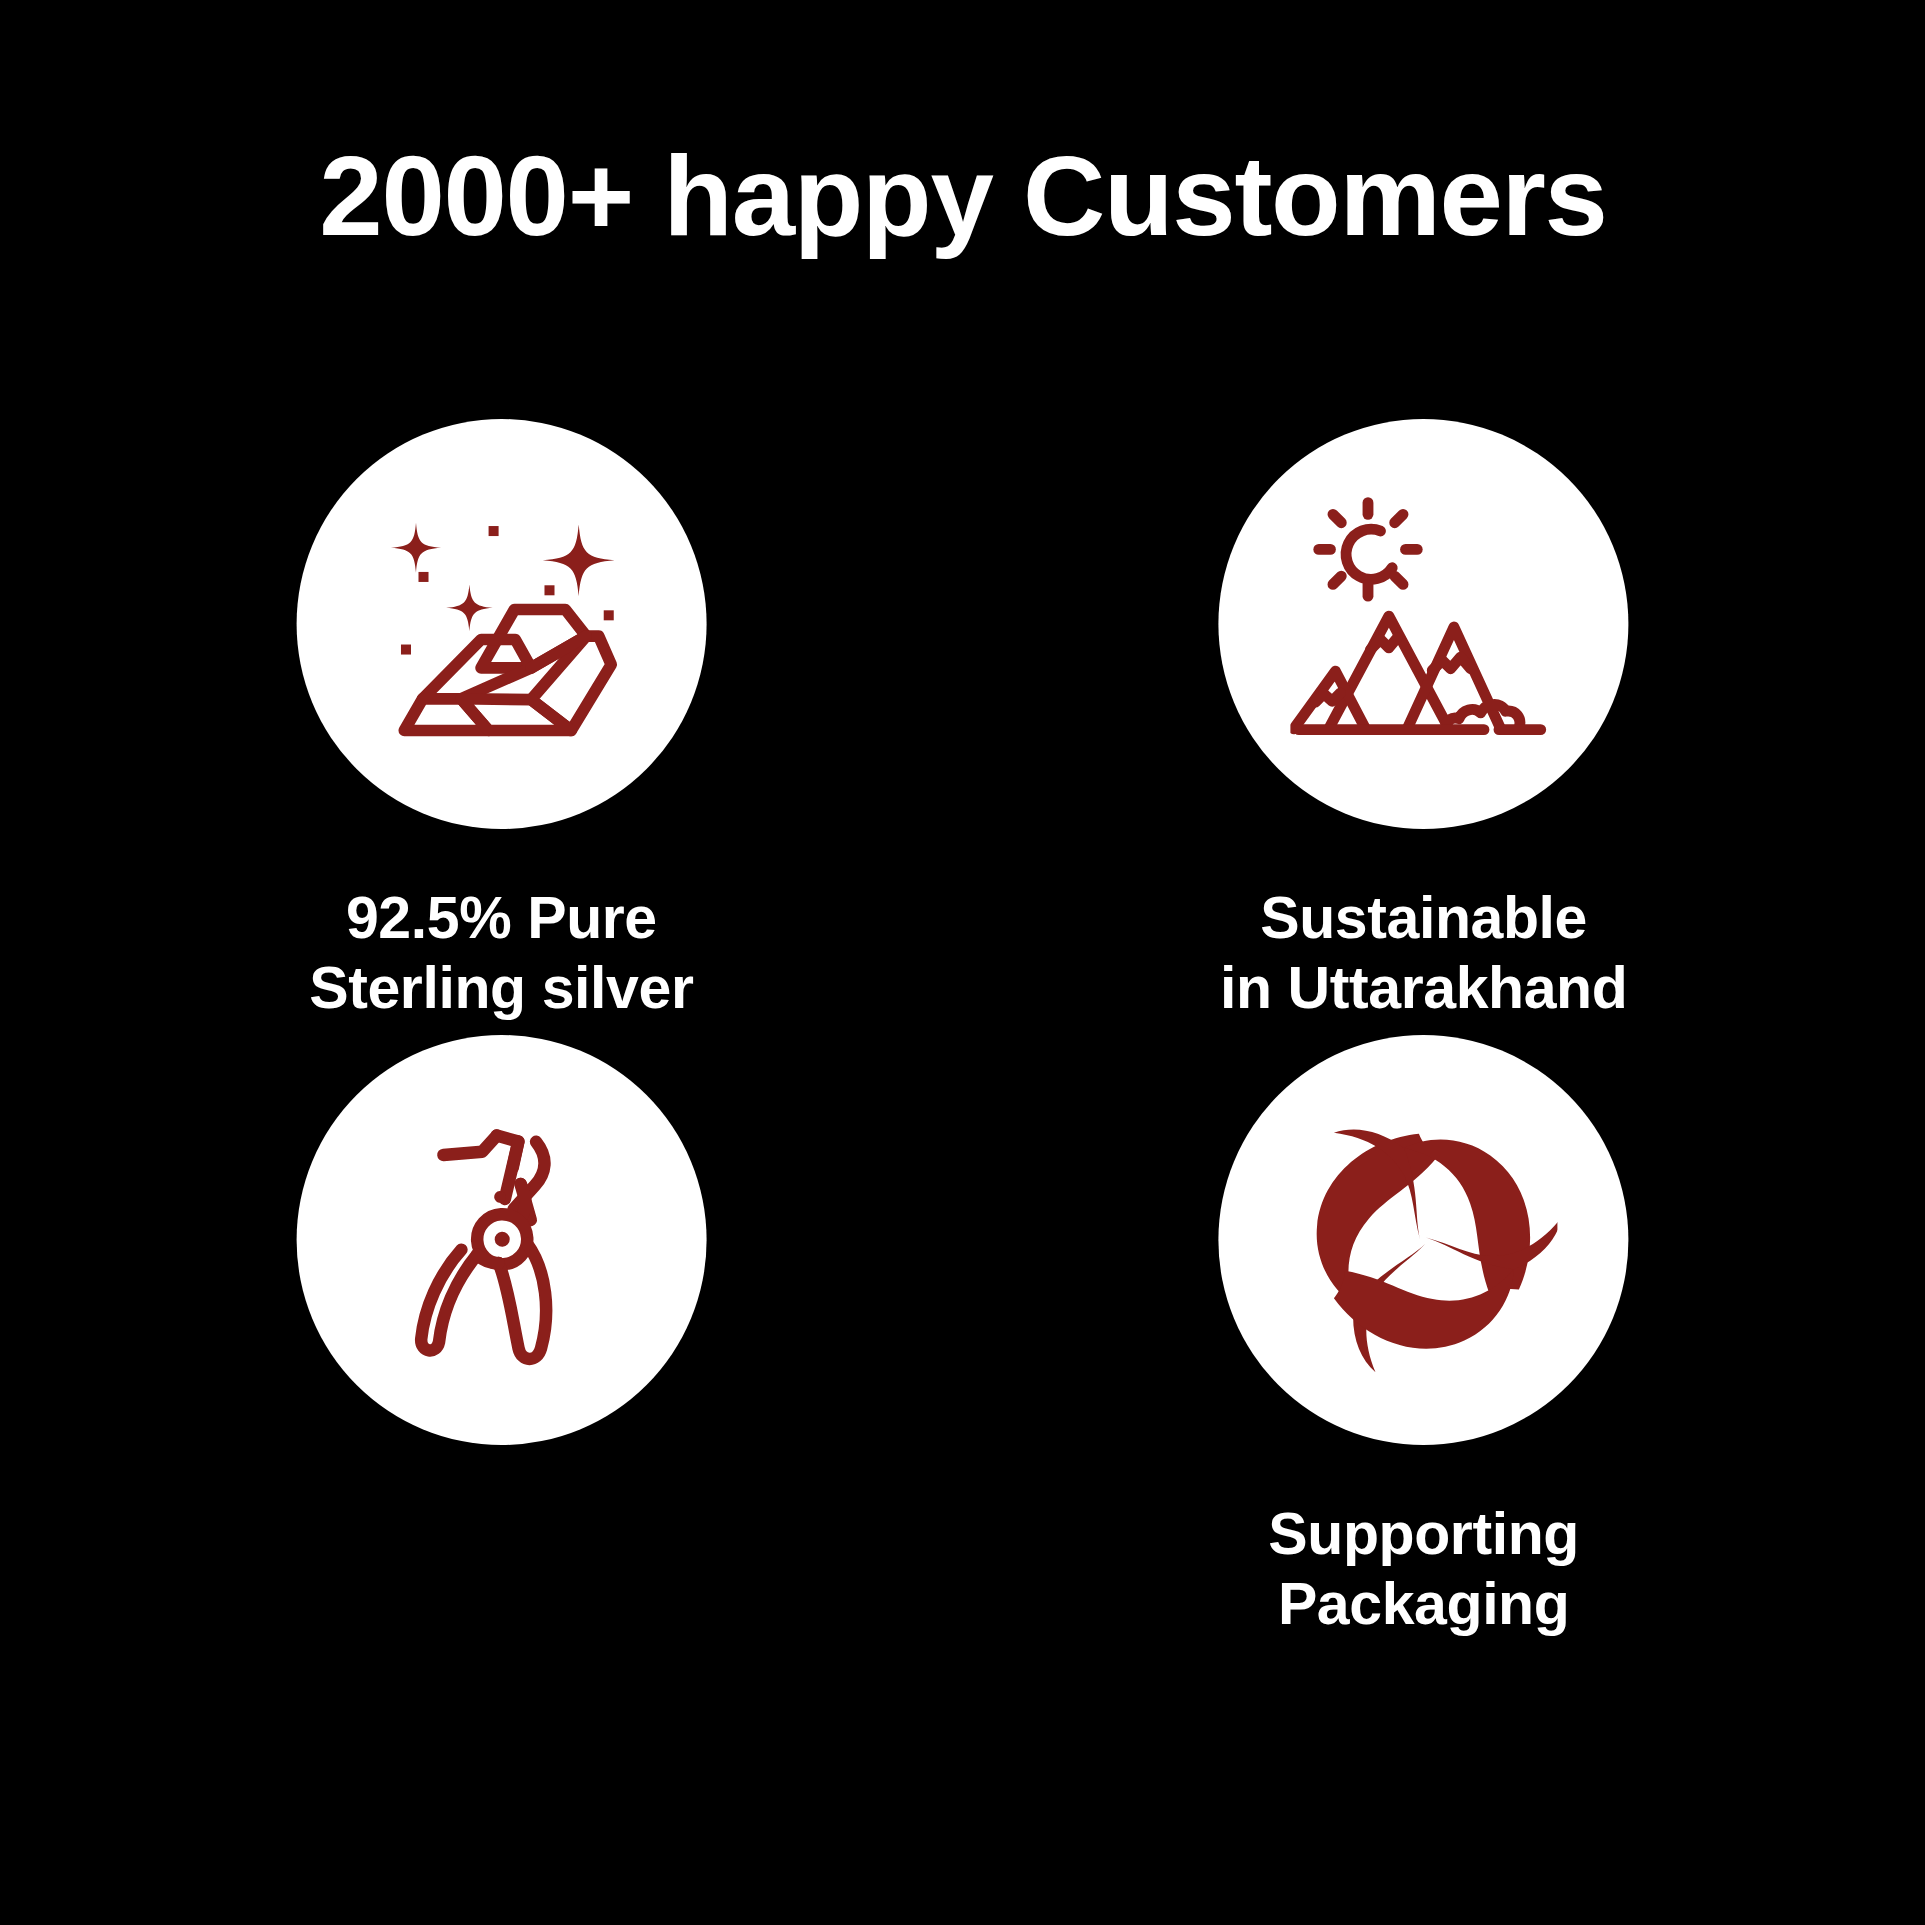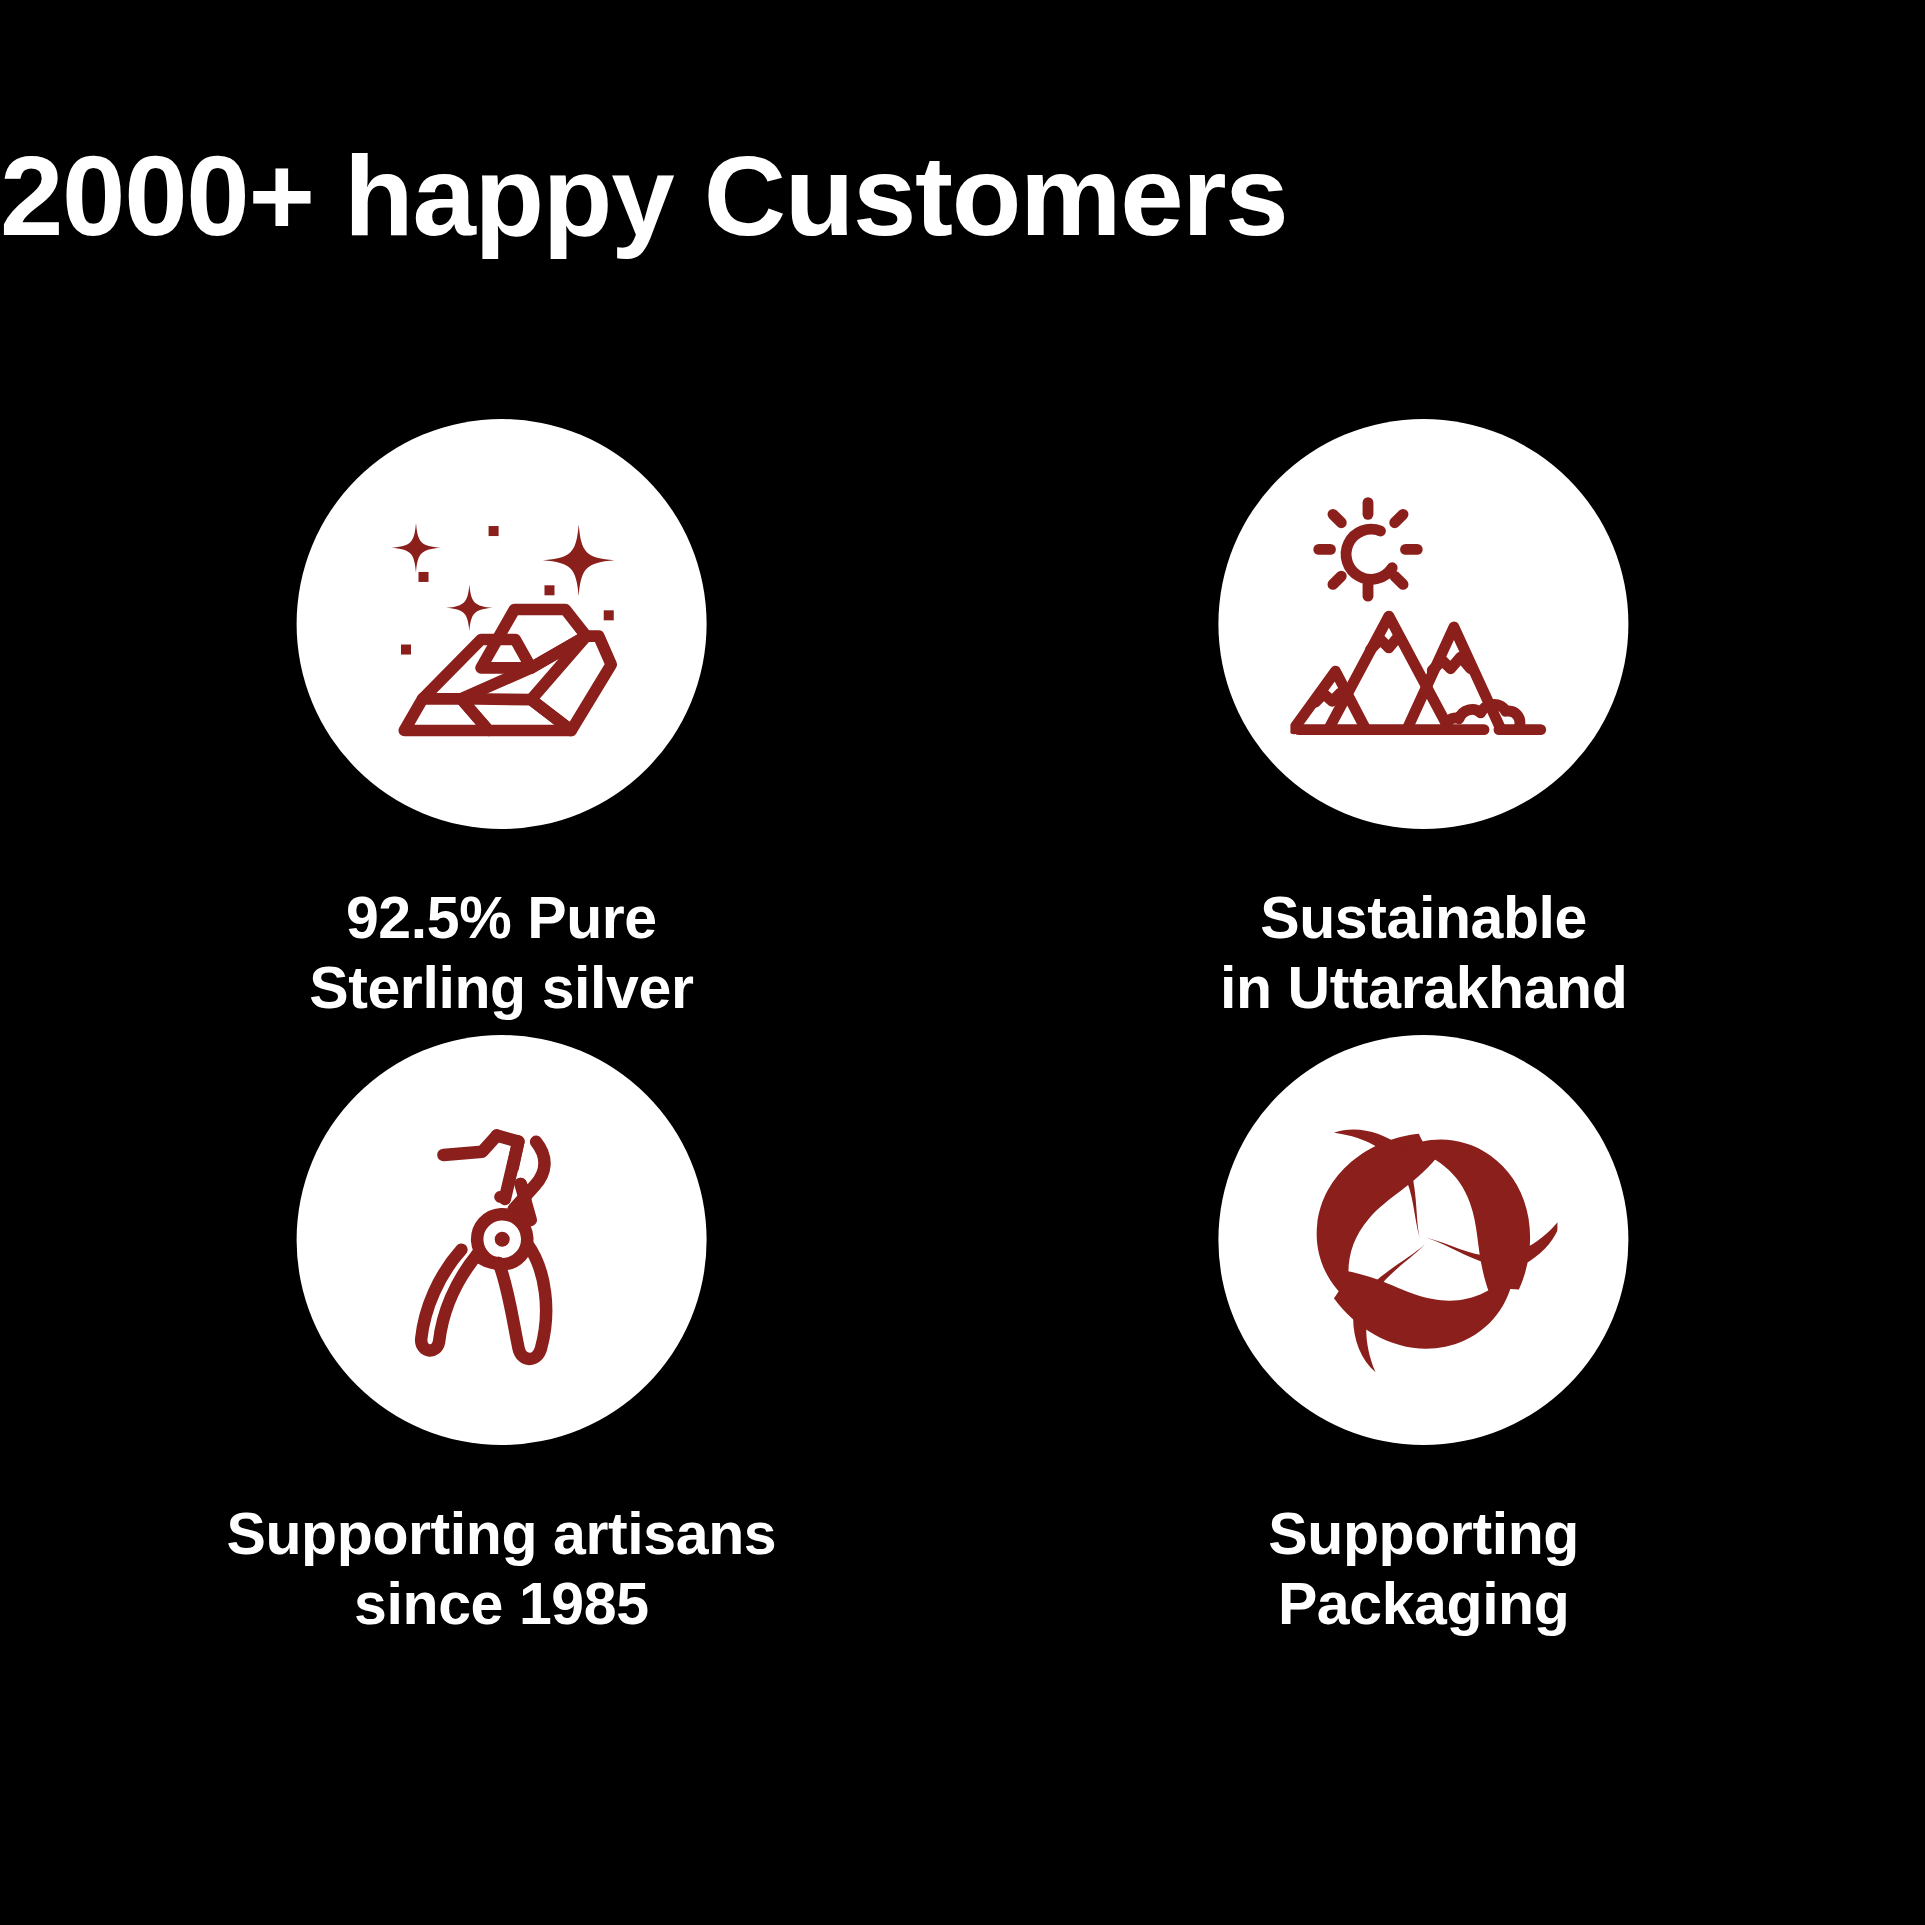--- a/index.html
+++ b/index.html
@@ -22,21 +22,21 @@
     background: #000000;
     box-sizing: border-box;
   }
 
   
   .heading-wrap {
     position: absolute;
     top: 134px;
     left: 0;
     width: 1926px;
-    text-align: left;
+    text-align: center;
   }
   .heading {
     display: inline-block;
     color: #ffffff;
     font-size: 114px;
     font-weight: 700;
     letter-spacing: -1.3px;
     line-height: 1.08;
     font-family: "Liberation Sans", sans-serif;
     white-space: nowrap;
@@ -206,22 +206,20 @@
                        C232 220 204 196 176 182"></path>
 
               <path d="M150 192 C152 234 166 272 186 300 C194 314 178 324 168 312
                        C146 282 132 240 132 200"></path>
 
               <path d="M176 182 C168 190 158 192 150 192"></path>
             </g>
           </svg>
         </span>
       </div>
-      <div class="caption">Supporting artisans
-since 1985</div>
     </div>
 
     <div class="feature col-right">
       <div class="badge">
         <span>
           <svg viewBox="0 0 320 320" fill="#8B1F1B" stroke="none">
             <g transform="translate(160,160)">
 
               <g>
                 <path d="M-6 -128

